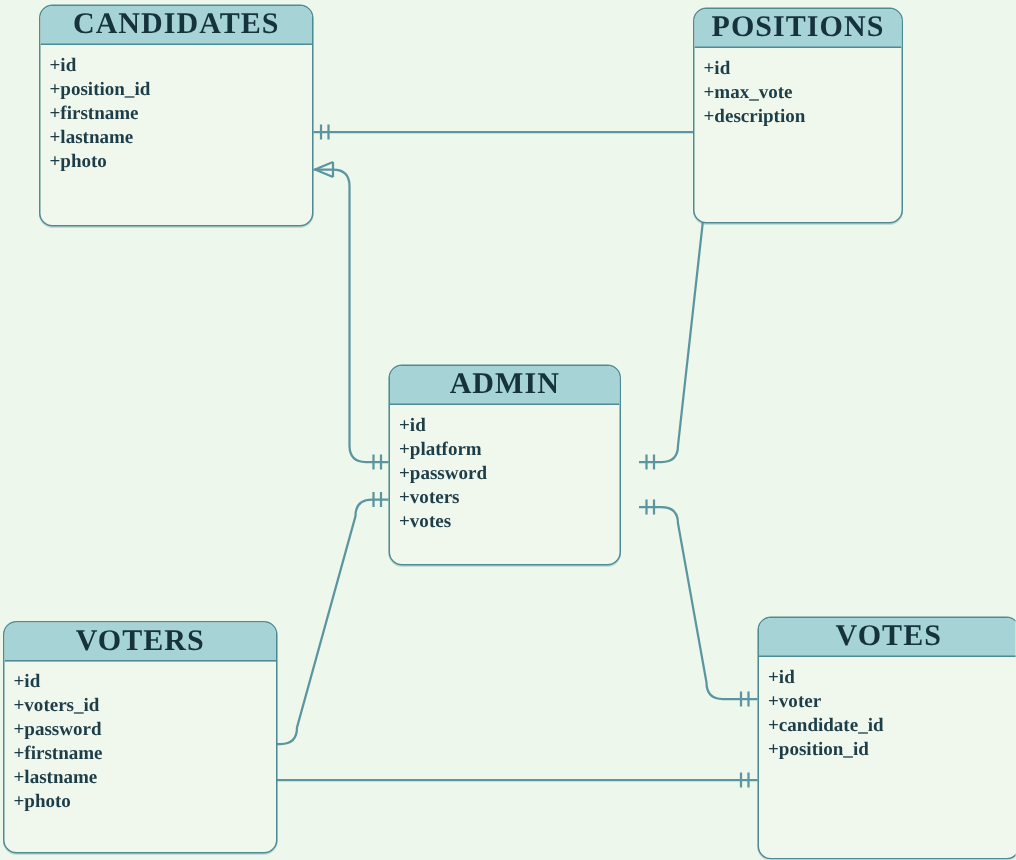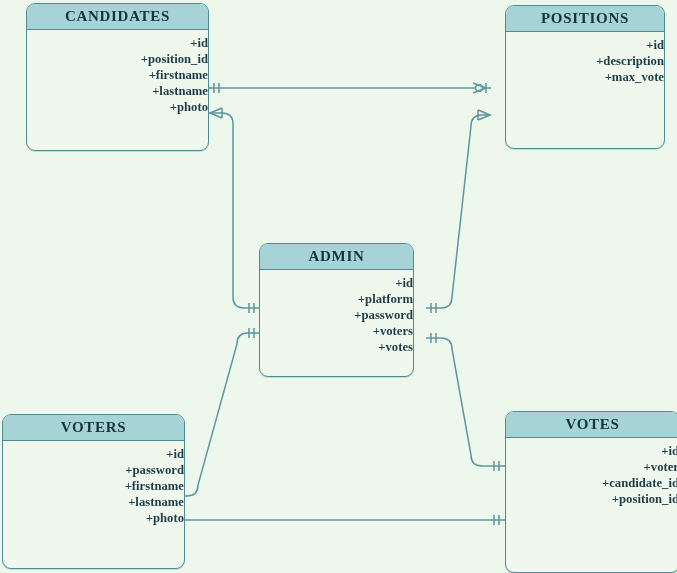--- a/index.html
+++ b/index.html
@@ -37,28 +37,27 @@
     overflow: hidden;
     box-shadow: 0 1px 0 rgba(78,139,147,0.25);
   }
   .entity-header {
     height: 25px;
     line-height: 25px;
     text-align: center;
     background: #a6d4d6;
     border-bottom: 1.6px solid #4e8b93;
     color: #16323c;
-    font-size: 15px;
+    font-size: 20px;
     font-weight: bold;
     letter-spacing: 0.7px;
     font-family: "Liberation Serif", "DejaVu Serif", serif;
   }
   .entity-attrs {
     padding: 5px 0 0 6px;
-    text-align: right;
   }
   .attr {
     font-size: 12.7px;
     line-height: 16.1px;
     color: #1d3d47;
     font-weight: bold;
     white-space: nowrap;
     font-family: "Liberation Serif", "DejaVu Serif", serif;
   }
   .edge-path {
@@ -178,44 +177,45 @@
     <div class="entity-header">CANDIDATES</div>
     <div class="entity-attrs">
       <div class="attr">+id</div>
       <div class="attr">+position_id</div>
       <div class="attr">+firstname</div>
       <div class="attr">+lastname</div>
       <div class="attr">+photo</div>
     </div>
   </div>
 
-  <div class="entity" style="left:505px; top:5px; width:160px; height:144px;">
+  <div class="entity" style="left:462px; top:5px; width:140px; height:144px;">
     <div class="entity-header">POSITIONS</div>
     <div class="entity-attrs">
       <div class="attr">+id</div>
+      <div class="attr">+max_vote</div>
       <div class="attr">+description</div>
-      <div class="attr">+max_vote</div>
     </div>
   </div>
 
   <div class="entity" style="left:259px; top:243px; width:155px; height:134px;">
     <div class="entity-header">ADMIN</div>
     <div class="entity-attrs">
       <div class="attr">+id</div>
       <div class="attr">+platform</div>
       <div class="attr">+password</div>
       <div class="attr">+voters</div>
       <div class="attr">+votes</div>
     </div>
   </div>
 
   <div class="entity" style="left:2px; top:414px; width:183px; height:155px;">
     <div class="entity-header">VOTERS</div>
     <div class="entity-attrs">
       <div class="attr">+id</div>
+      <div class="attr">+voters_id</div>
       <div class="attr">+password</div>
       <div class="attr">+firstname</div>
       <div class="attr">+lastname</div>
       <div class="attr">+photo</div>
     </div>
   </div>
 
   <div class="entity" style="left:505px; top:411px; width:175px; height:162px;">
     <div class="entity-header">VOTES</div>
     <div class="entity-attrs">

